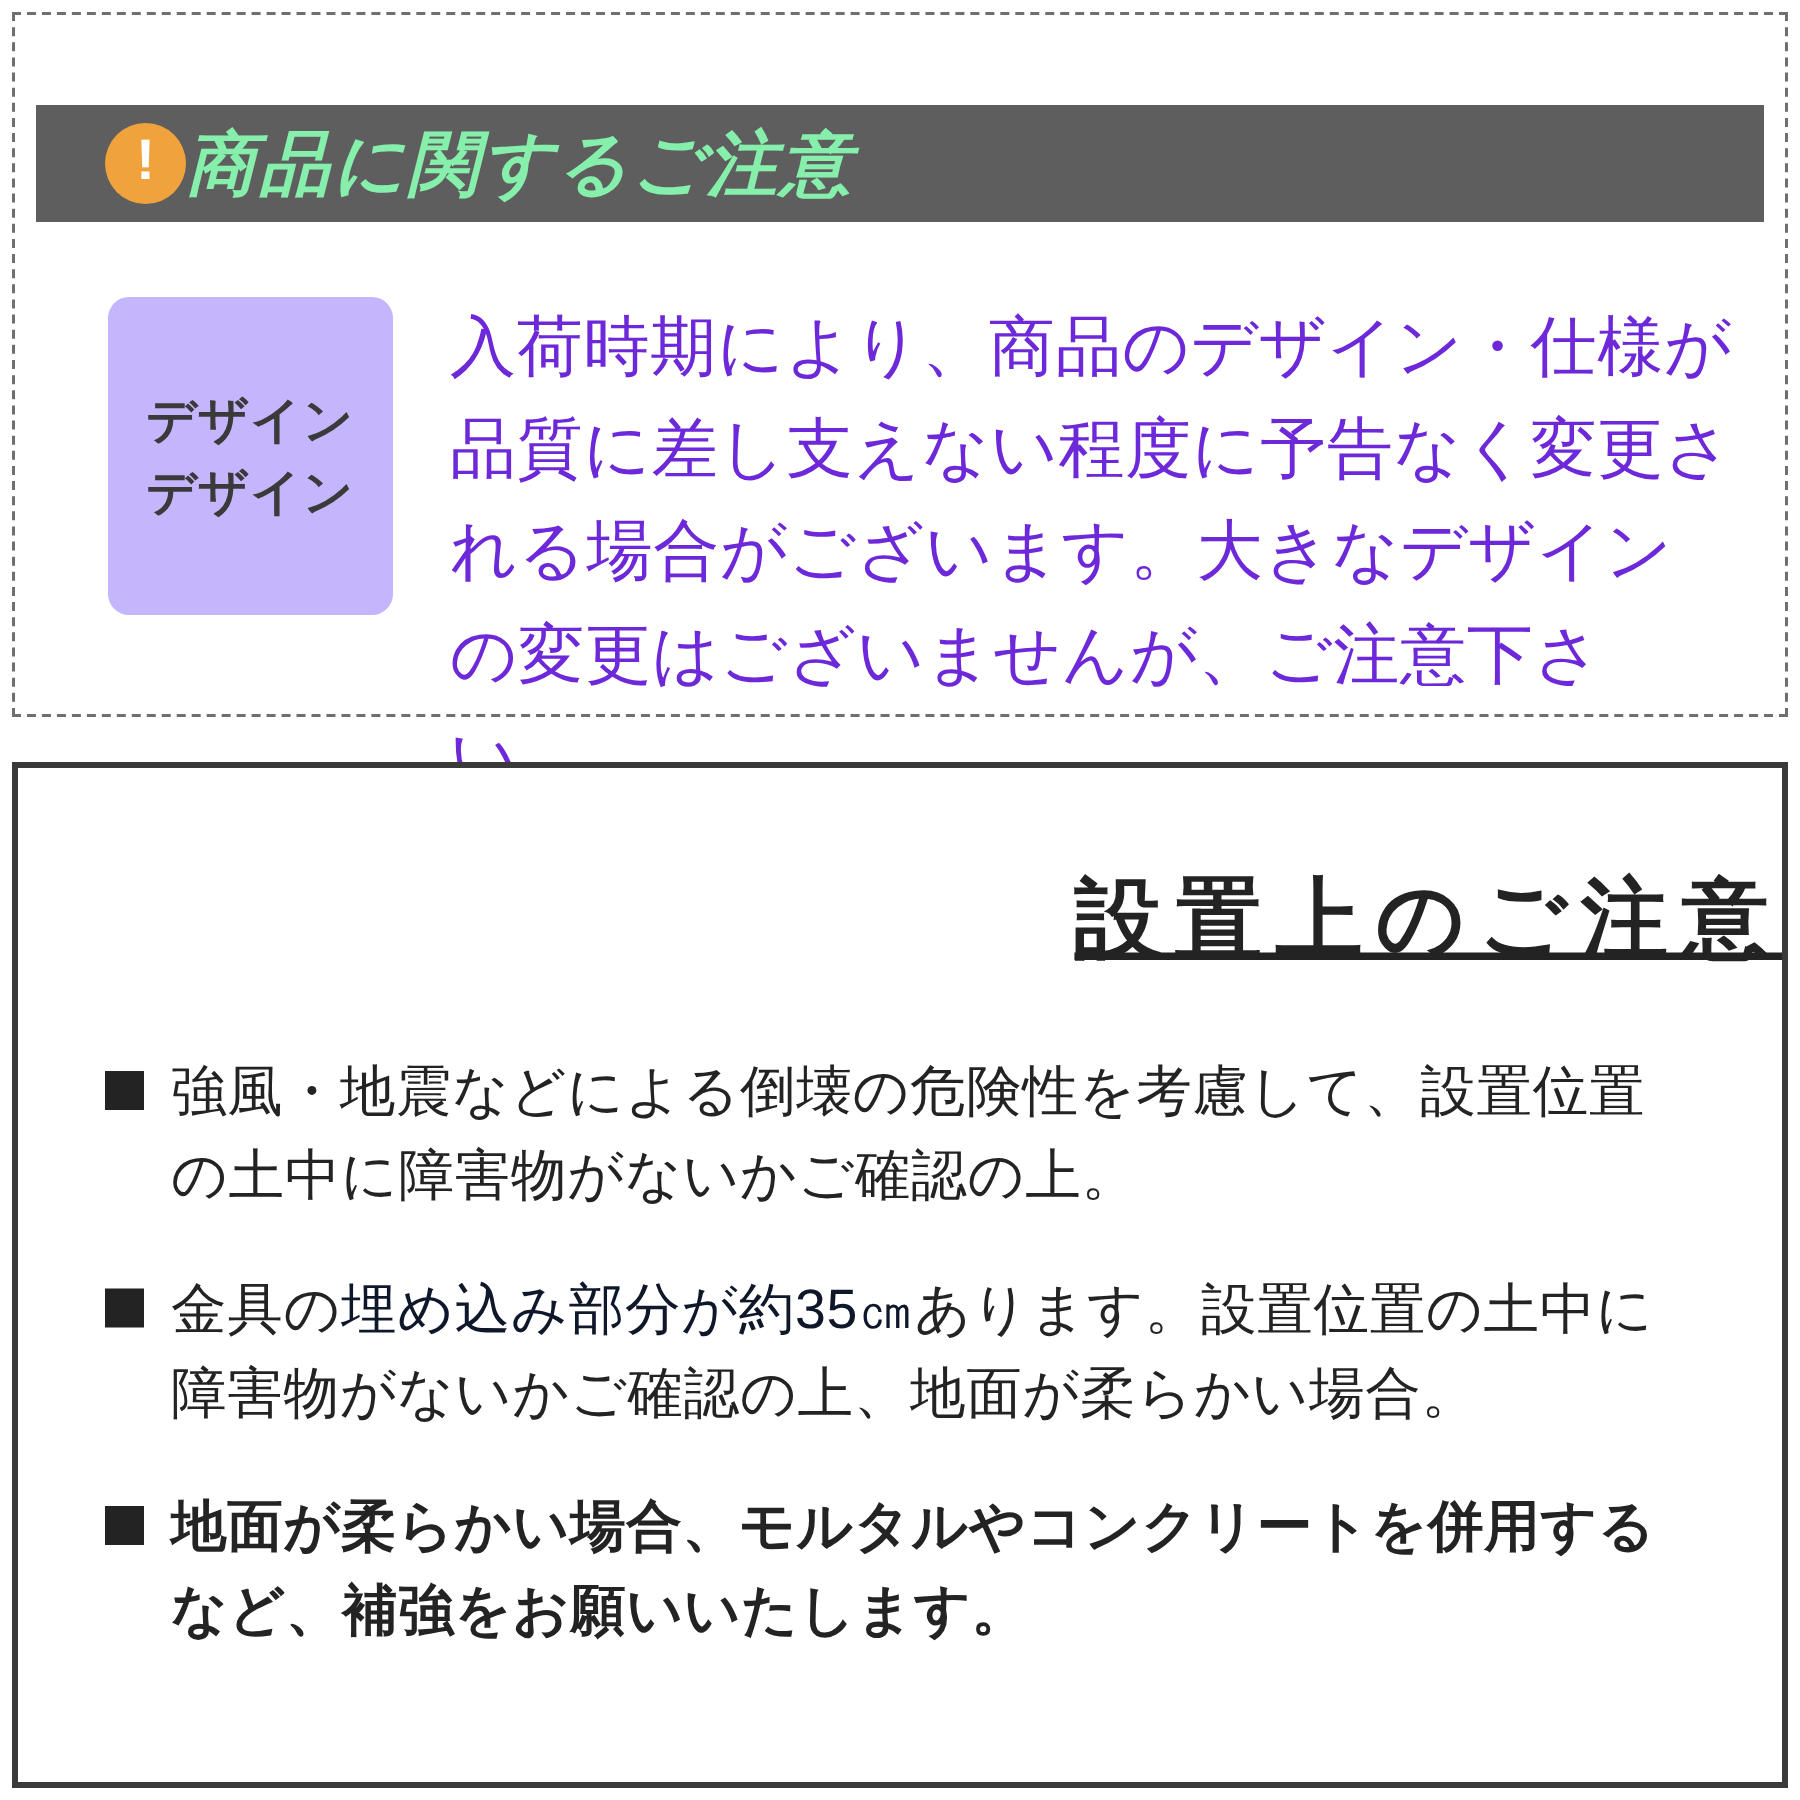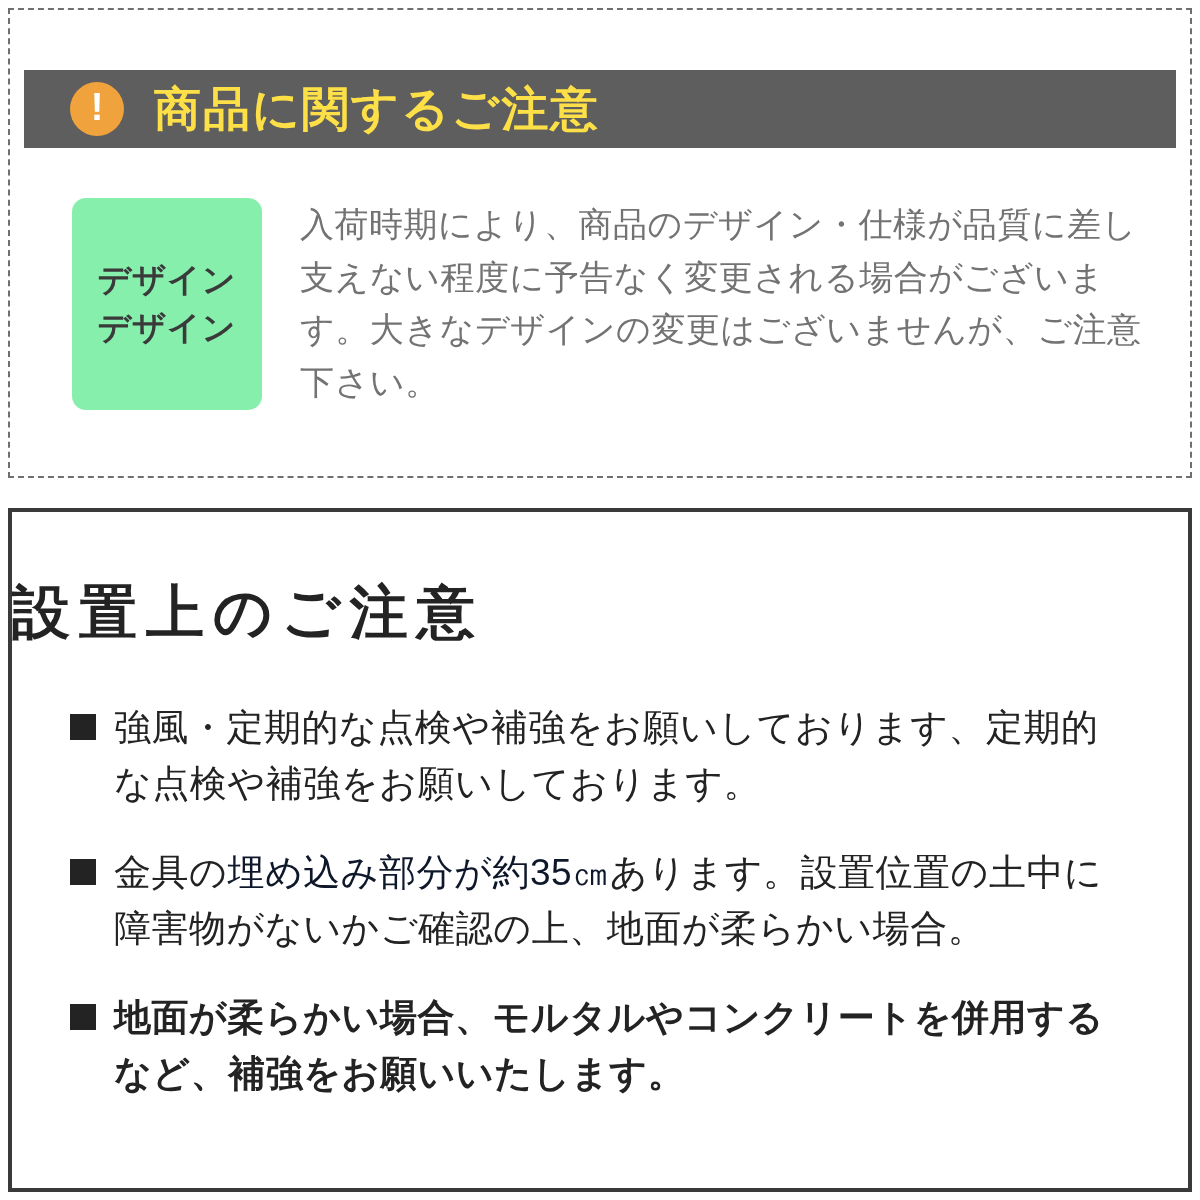--- a/index.html
+++ b/index.html
@@ -60,83 +60,84 @@
   .excl-icon span {
     display: block;
     color: #ffffff;
     font-size: 38px;
     font-weight: 700;
     line-height: 1;
     transform: translateY(-2px);
   }
 
   .notice-header-title {
-    margin-left: 30px;
-    color: #fde047;
+    color: #86efac;
     font-size: 47px;
     font-weight: 700;
     letter-spacing: 2px;
     white-space: nowrap;
+    font-style: italic;
   }
 
   
   .design-row {
     position: absolute;
     left: 62px;
     top: 188px;
     width: 1090px;
     display: flex;
     align-items: flex-start;
   }
 
   .design-chip {
     flex: 0 0 auto;
     width: 190px;
     height: 212px;
-    background: #86efac;
+    background: #c4b5fd;
     border-radius: 14px;
     display: flex;
     flex-direction: column;
     align-items: center;
     justify-content: center;
     color: #3a3a3a;
     font-size: 33px;
     font-weight: 700;
     line-height: 1.45;
     letter-spacing: 1px;
   }
 
   .design-text {
     margin-left: 38px;
-    font-size: 34px;
+    font-size: 44px;
     line-height: 1.55;
-    color: #737373;
+    color: #6d28d9;
     letter-spacing: 0.5px;
     max-width: 856px;
   }
 
   
   .solid-panel {
     position: absolute;
     left: 8px;
     top: 508px;
     width: 1184px;
     height: 684px;
     box-sizing: border-box;
     border: 4px solid #3a3a3a;
     background: #ffffff;
   }
 
   .install-title {
     margin-top: 62px;
-    text-align: left;
+    text-align: right;
     font-size: 58px;
     font-weight: 700;
     letter-spacing: 9px;
     color: #232323;
+    text-decoration: underline;
   }
 
   .bullets {
     margin: 48px 64px 0 58px;
   }
 
   .bullet {
     display: flex;
     align-items: flex-start;
     margin-bottom: 34px;
@@ -189,21 +190,21 @@
 
   <div class="solid-panel">
 
     <div class="install-title">設置上のご注意</div>
 
     <div class="bullets">
 
       <div class="bullet">
         <span class="bullet-marker"></span>
         <div class="bullet-text">
-          <span>強風・定期的な点検や補強をお願いしております、定期的な点検や補強をお願いしております。</span><span class="hl-red"></span><span></span>
+          <span>強風・地震などによる倒壊の危険性を考慮して、設置位置の土中に障害物がないかご確認の上。</span><span class="hl-red"></span><span></span>
         </div>
       </div>
 
       <div class="bullet">
         <span class="bullet-marker"></span>
         <div class="bullet-text">
           <span>金具の</span><span class="hl-red">埋め込み部分が約35㎝</span><span>あります。設置位置の土中に障害物がないかご確認の上、地面が柔らかい場合。</span>
         </div>
       </div>
 

